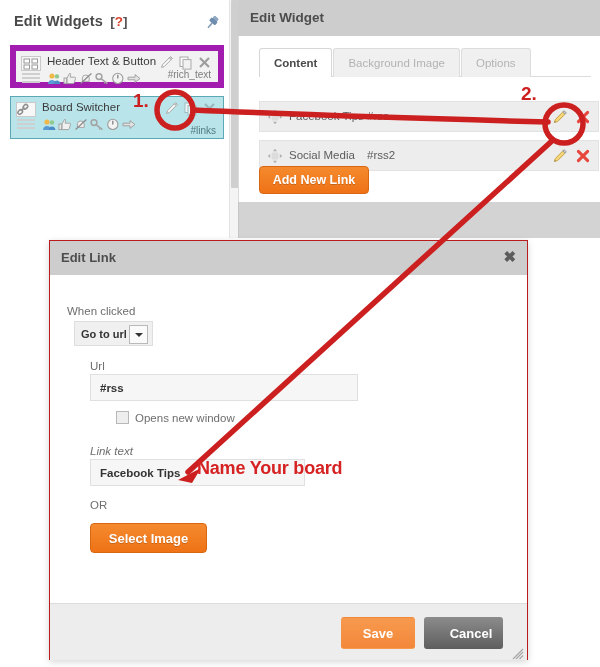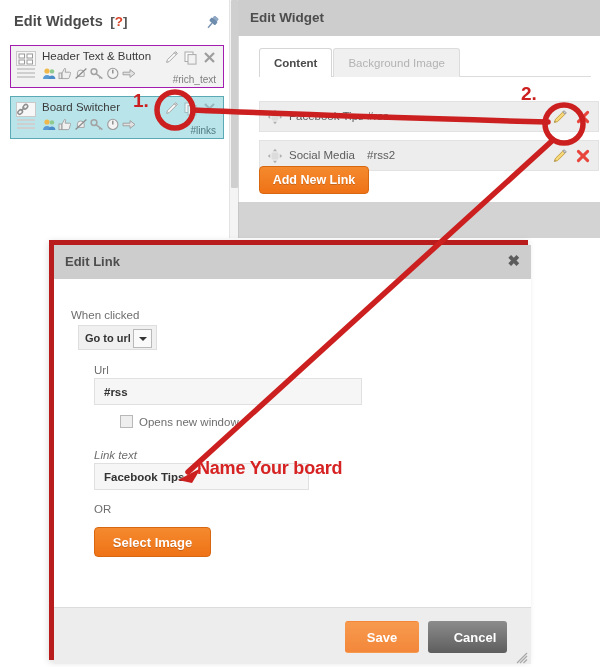--- a/index.html
+++ b/index.html
@@ -37,21 +37,21 @@
   }
   .help-q .qmark { color: #d9452a; }
   #pin-icon {
     position: absolute; right: 0; top: 1px;
     width: 20px; height: 20px;
   }
 
   .widget-row {
     position: absolute; left: 10px; width: 214px; height: 43px;
     box-sizing: border-box;
-    border: 1px solid #a21caf;
+    border: 6px solid #a21caf;
     background: #f2f2f2;
   }
   .widget-row.selected {
     background: #b9e4ea;
     border: 1px solid #5aa9b4;
   }
   .wr-thumb {
     position: absolute; left: 5px; top: 5px;
     width: 20px; height: 31px;
   }
@@ -165,21 +165,21 @@
   #add-new-link {
     position: absolute; left: 20px; top: 130px;
     width: 110px; height: 28px;
   }
 
   
   #editlink-modal {
     position: absolute; left: 49px; top: 240px;
     width: 479px; height: 420px;
     background: #84cc16;
-    border: 5px solid #b91c1c;
+    border: 1px solid #b91c1c;
     box-sizing: border-box;
     box-shadow: 0 2px 7px rgba(0,0,0,.16);
   }
   #el-header {
     position: absolute; left: 0; top: 0; width: 477px; height: 34px;
     background: #cdcdcd;
   }
   #el-title {
     position: absolute; left: 11px; top: 9px;
     font-size: 13px; font-weight: bold; color: #4d4d4d;
@@ -469,20 +469,21 @@
     <div id="ew-header">
       <span class="hdr-text">Edit Widget</span>
     </div>
 
     <div id="ew-body">
 
       <div id="ew-tabline"></div>
       <div id="ew-tabs">
         <div class="ew-tab active">Content</div>
         <div class="ew-tab">Background Image</div>
+        <div class="ew-tab">Options</div>
       </div>
 
       <div class="link-row" style="top:65px;">
         <span class="lr-drag">
           <svg width="16" height="16" viewBox="0 0 16 16">
             <g fill="#b0b0b0">
               <path d="M8 0.8 L10 3.2 L6 3.2 Z"></path>
               <path d="M8 15.2 L6 12.8 L10 12.8 Z"></path>
               <path d="M0.8 8 L3.2 6 L3.2 10 Z"></path>
               <path d="M15.2 8 L12.8 10 L12.8 6 Z"></path>

